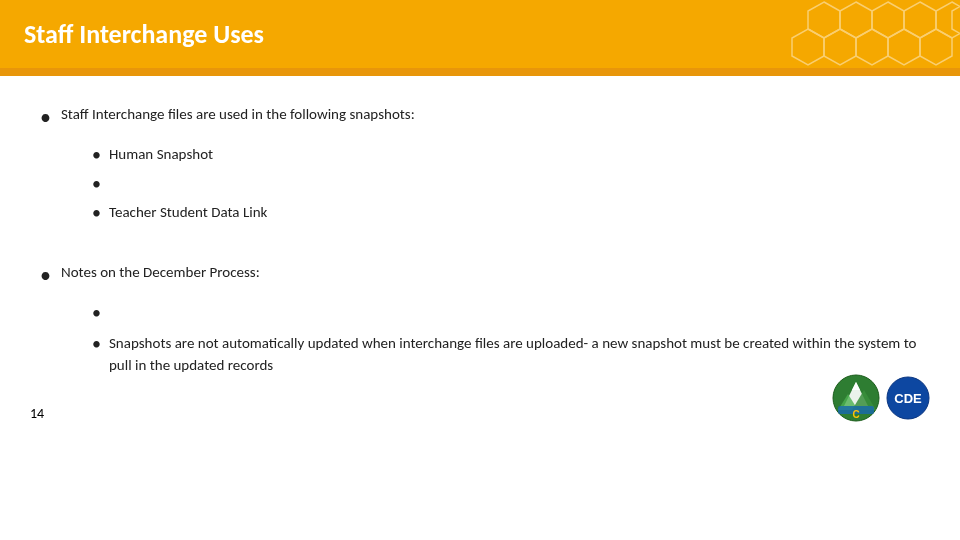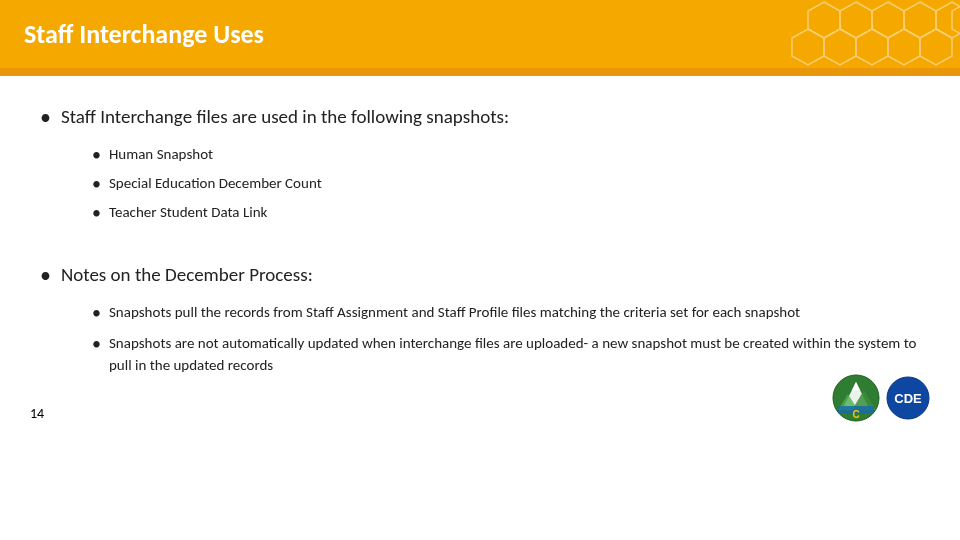--- a/index.html
+++ b/index.html
@@ -72,21 +72,21 @@
 
     .bullet-dot {
       color: #222;
       font-size: 22px;
       margin-right: 10px;
       line-height: 1.3;
       flex-shrink: 0;
     }
 
     .bullet-text {
-      font-size: 19px;
+      font-size: 15px;
       font-weight: 500;
       line-height: 1.4;
     }
 
     .sub-bullets {
       margin-left: 52px;
       margin-bottom: 16px;
     }
 
     .sub-bullet {
@@ -182,39 +182,37 @@
       <span class="bullet-text">Staff Interchange files are used in the following snapshots:</span>
     </div>
 
     <div class="sub-bullets">
       <div class="sub-bullet">
         <span class="sub-dot">•</span>
         <span class="sub-text">Human Snapshot</span>
       </div>
       <div class="sub-bullet">
         <span class="sub-dot">•</span>
-        <span class="sub-text">Special Education December Count</span>
       </div>
       <div class="sub-bullet">
         <span class="sub-dot">•</span>
         <span class="sub-text">Teacher Student Data Link</span>
       </div>
     </div>
 
     <div class="section-gap"></div>
 
     <div class="bullet-main">
       <span class="bullet-dot">•</span>
       <span class="bullet-text">Notes on the December Process:</span>
     </div>
 
     <div class="sub-bullets">
       <div class="sub-bullet">
         <span class="sub-dot">•</span>
-        <span class="sub-text">Snapshots pull the records from Staff Assignment and Staff Profile files matching the criteria set for each snapshot</span>
       </div>
       <div class="sub-bullet" style="margin-top:6px;">
         <span class="sub-dot">•</span>
         <span class="sub-text">Snapshots are not automatically updated when interchange files are uploaded- a new snapshot must be created within the system to pull in the updated records</span>
       </div>
     </div>
 
   </div>
 
   <div class="footer">

